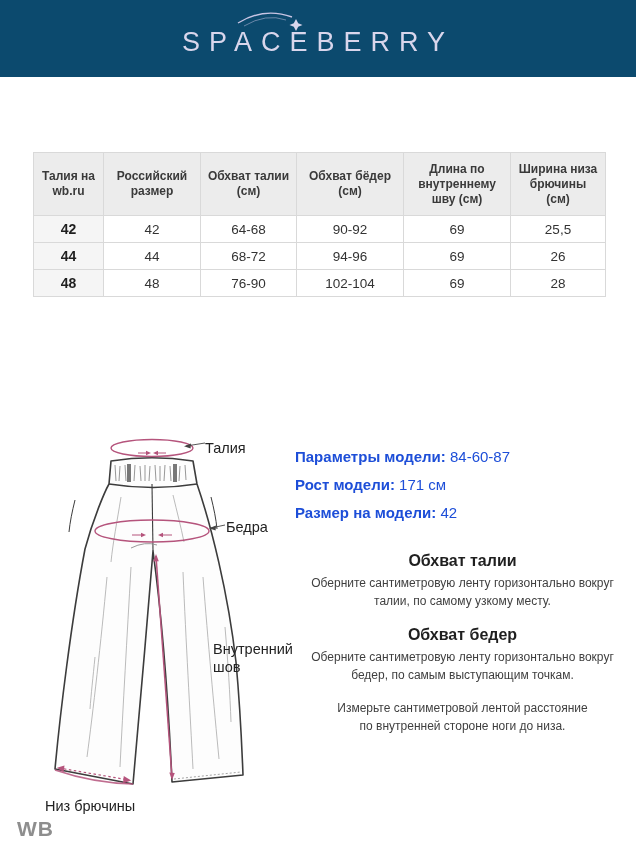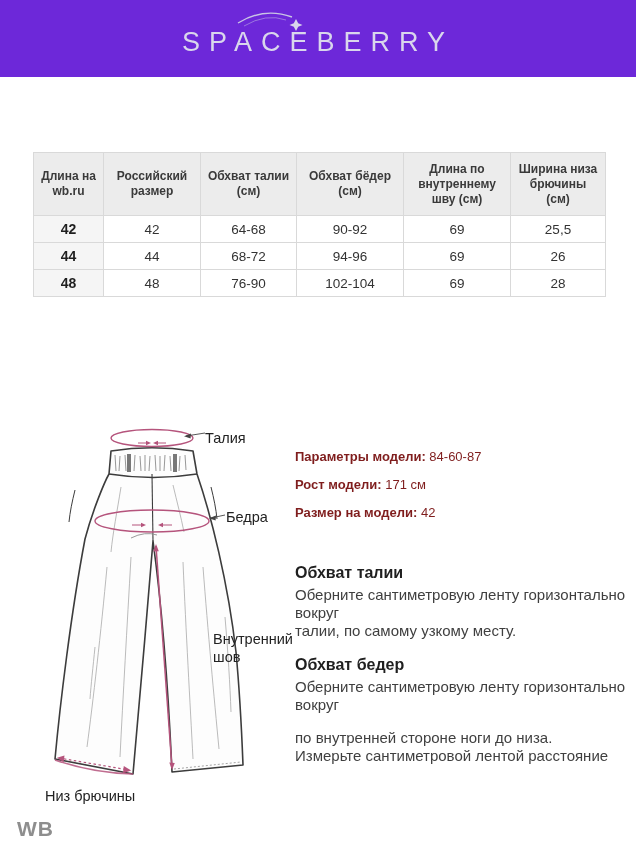--- a/index.html
+++ b/index.html
@@ -1,55 +1,55 @@
 <!DOCTYPE html>
 <html><head>
 <meta charset="utf-8">
 <style>
   html,body{margin:0;padding:0;background:#ffffff;}
   .page{position:relative;width:636px;height:848px;background:#ffffff;overflow:hidden;
         font-family:"Liberation Sans",sans-serif;color:#333;}
 
   
-  .header{position:absolute;left:0;top:0;width:636px;height:77px;background:#6d28d9;
+  .header{position:absolute;left:0;top:0;width:636px;height:77px;background:#0c4a6e;
           display:flex;align-items:center;justify-content:center;}
   .logo{position:relative;margin-top:8px;font-family:"Liberation Sans",sans-serif;
         font-size:27px;font-weight:400;letter-spacing:9px;color:#d9d6ec;}
   .comet{position:absolute;left:52px;top:-22px;width:74px;height:30px;}
 
   
   .size-table{position:absolute;left:33px;top:152px;width:572px;border-collapse:collapse;
               table-layout:fixed;}
   .size-table th,.size-table td{border:1px solid #d9d9d9;text-align:center;vertical-align:middle;}
   .size-table th{background:#ececec;font-size:12px;line-height:15px;font-weight:700;color:#3a3a3a;
                  height:58px;padding:2px 6px;}
   .size-table td{height:26px;font-size:13.5px;color:#333;font-weight:400;background:#fff;padding:0 4px;}
   .size-table td.first{background:#f5f5f5;font-weight:700;font-size:14px;color:#1f1f1f;}
 
   
-  .figure{position:absolute;left:35px;top:417px;width:272px;height:402px;}
+  .figure{position:absolute;left:35px;top:427px;width:272px;height:402px;}
   .figure svg{position:absolute;left:0;top:0;}
   .fig-label{position:absolute;font-size:14.5px;font-weight:500;color:#222;line-height:18px;}
   .lbl-waist{left:170px;top:12px;}
   .lbl-hips{left:191px;top:91px;}
   .lbl-inseam{left:142px;top:213px;width:110px;margin-left:36px;}
   .lbl-hem{left:10px;top:370px;}
 
   .watermark{position:absolute;left:17px;top:801px;font-size:21px;font-weight:700;
              color:#8e8e8e;letter-spacing:1px;margin-top:16px;}
 
   
   .right-col{position:absolute;left:295px;top:443px;width:335px;}
-  .model-line{font-size:13px;line-height:28px;color:#7f1d1d;}
+  .model-line{font-size:15px;line-height:28px;color:#1d4ed8;}
   .model-line .lbl{font-weight:700;}
   .model-line .val{font-weight:400;}
-  .sections{margin-top:36px;}
+  .sections{margin-top:24px;text-align:center;}
   .section{margin-bottom:15px;}
   .section-title{font-size:16px;font-weight:700;line-height:20px;color:#1f1f1f;margin:0 0 3px 0;}
-  .section-line{font-size:15px;line-height:18px;color:#3f3f3f;}
+  .section-line{font-size:12px;line-height:18px;color:#3f3f3f;}
 </style>
 </head>
 <body>
 
 <div class="page">
 
   <div class="header">
     <div class="logo">
       <svg class="comet" viewBox="0 0 74 30">
         <path d="M4,18 Q30,2 58,12" fill="none" stroke="#c9c5e4" stroke-width="1.4"></path>
@@ -64,21 +64,21 @@
     <colgroup>
       <col style="width:70px">
         <col style="width:97px">
         <col style="width:96px">
       <col style="width:107px">
         <col style="width:107px">
         <col style="width:95px">
     </colgroup>
     <thead>
       <tr>
-        <th>Длина на wb.ru</th>
+        <th>Талия на wb.ru</th>
         <th>Российский размер</th>
         <th>Обхват талии (см)</th>
         <th>Обхват бёдер (см)</th>
         <th>Длина по внутреннему шву (см)</th>
         <th>Ширина низа брючины (см)</th>
       </tr>
     </thead>
     <tbody>
       <tr>
         <td class="first">42</td>
@@ -180,23 +180,24 @@
 
     <div class="sections">
       <div class="section">
         <div class="section-title">Обхват талии</div>
         <div class="section-line">Оберните сантиметровую ленту горизонтально вокруг</div>
         <div class="section-line">талии, по самому узкому месту.</div>
       </div>
       <div class="section">
         <div class="section-title">Обхват бедер</div>
         <div class="section-line">Оберните сантиметровую ленту горизонтально вокруг</div>
+        <div class="section-line">бедер, по самым выступающим точкам.</div>
       </div>
       <div class="section">
+        <div class="section-line">Измерьте сантиметровой лентой расстояние</div>
         <div class="section-line">по внутренней стороне ноги до низа.</div>
-        <div class="section-line">Измерьте сантиметровой лентой расстояние</div>
       </div>
     </div>
   </div>
 
   <div class="watermark">WB</div>
 
 </div>
 
 </body></html>

